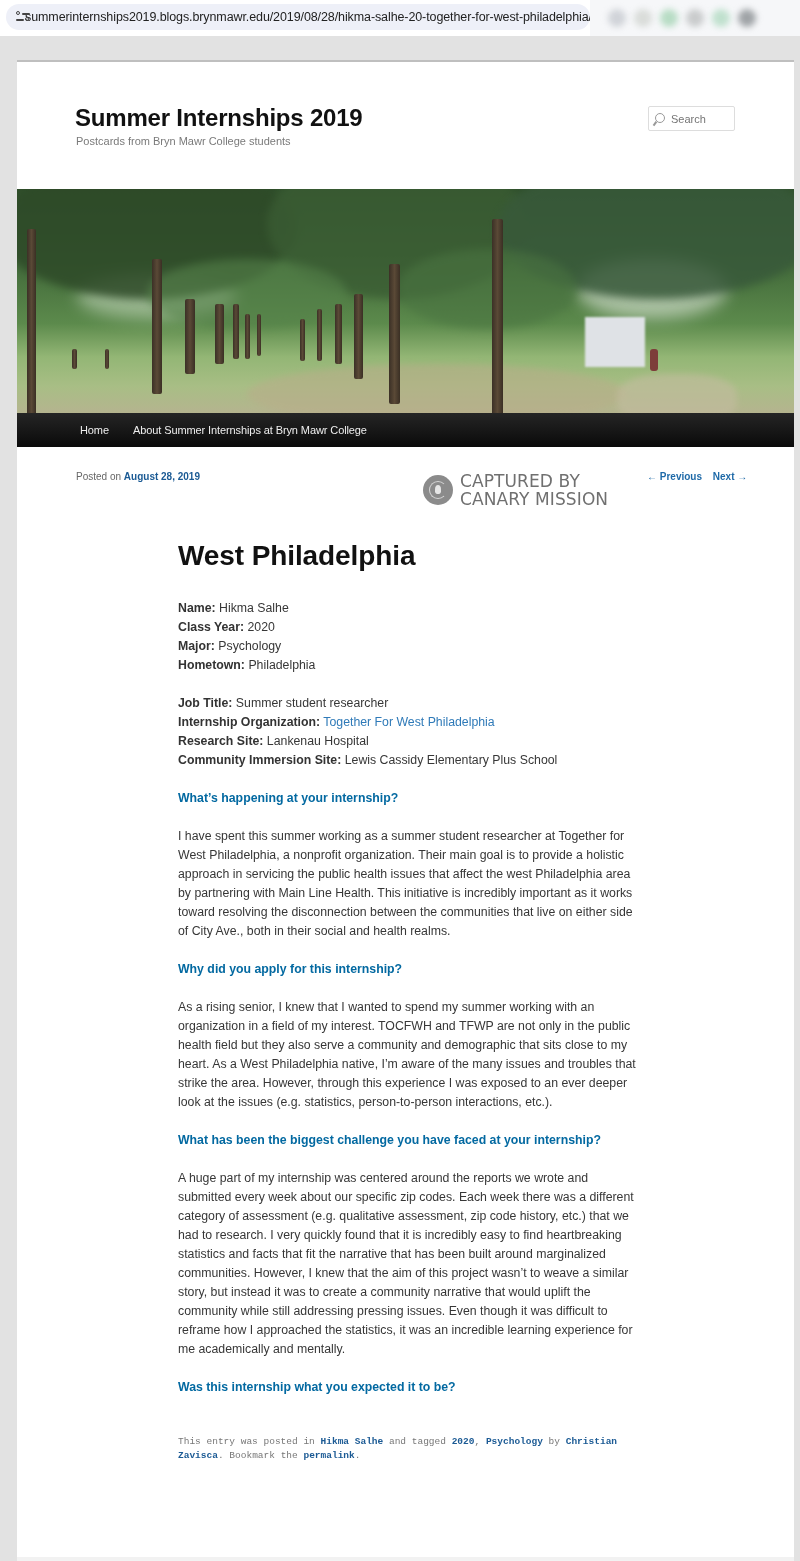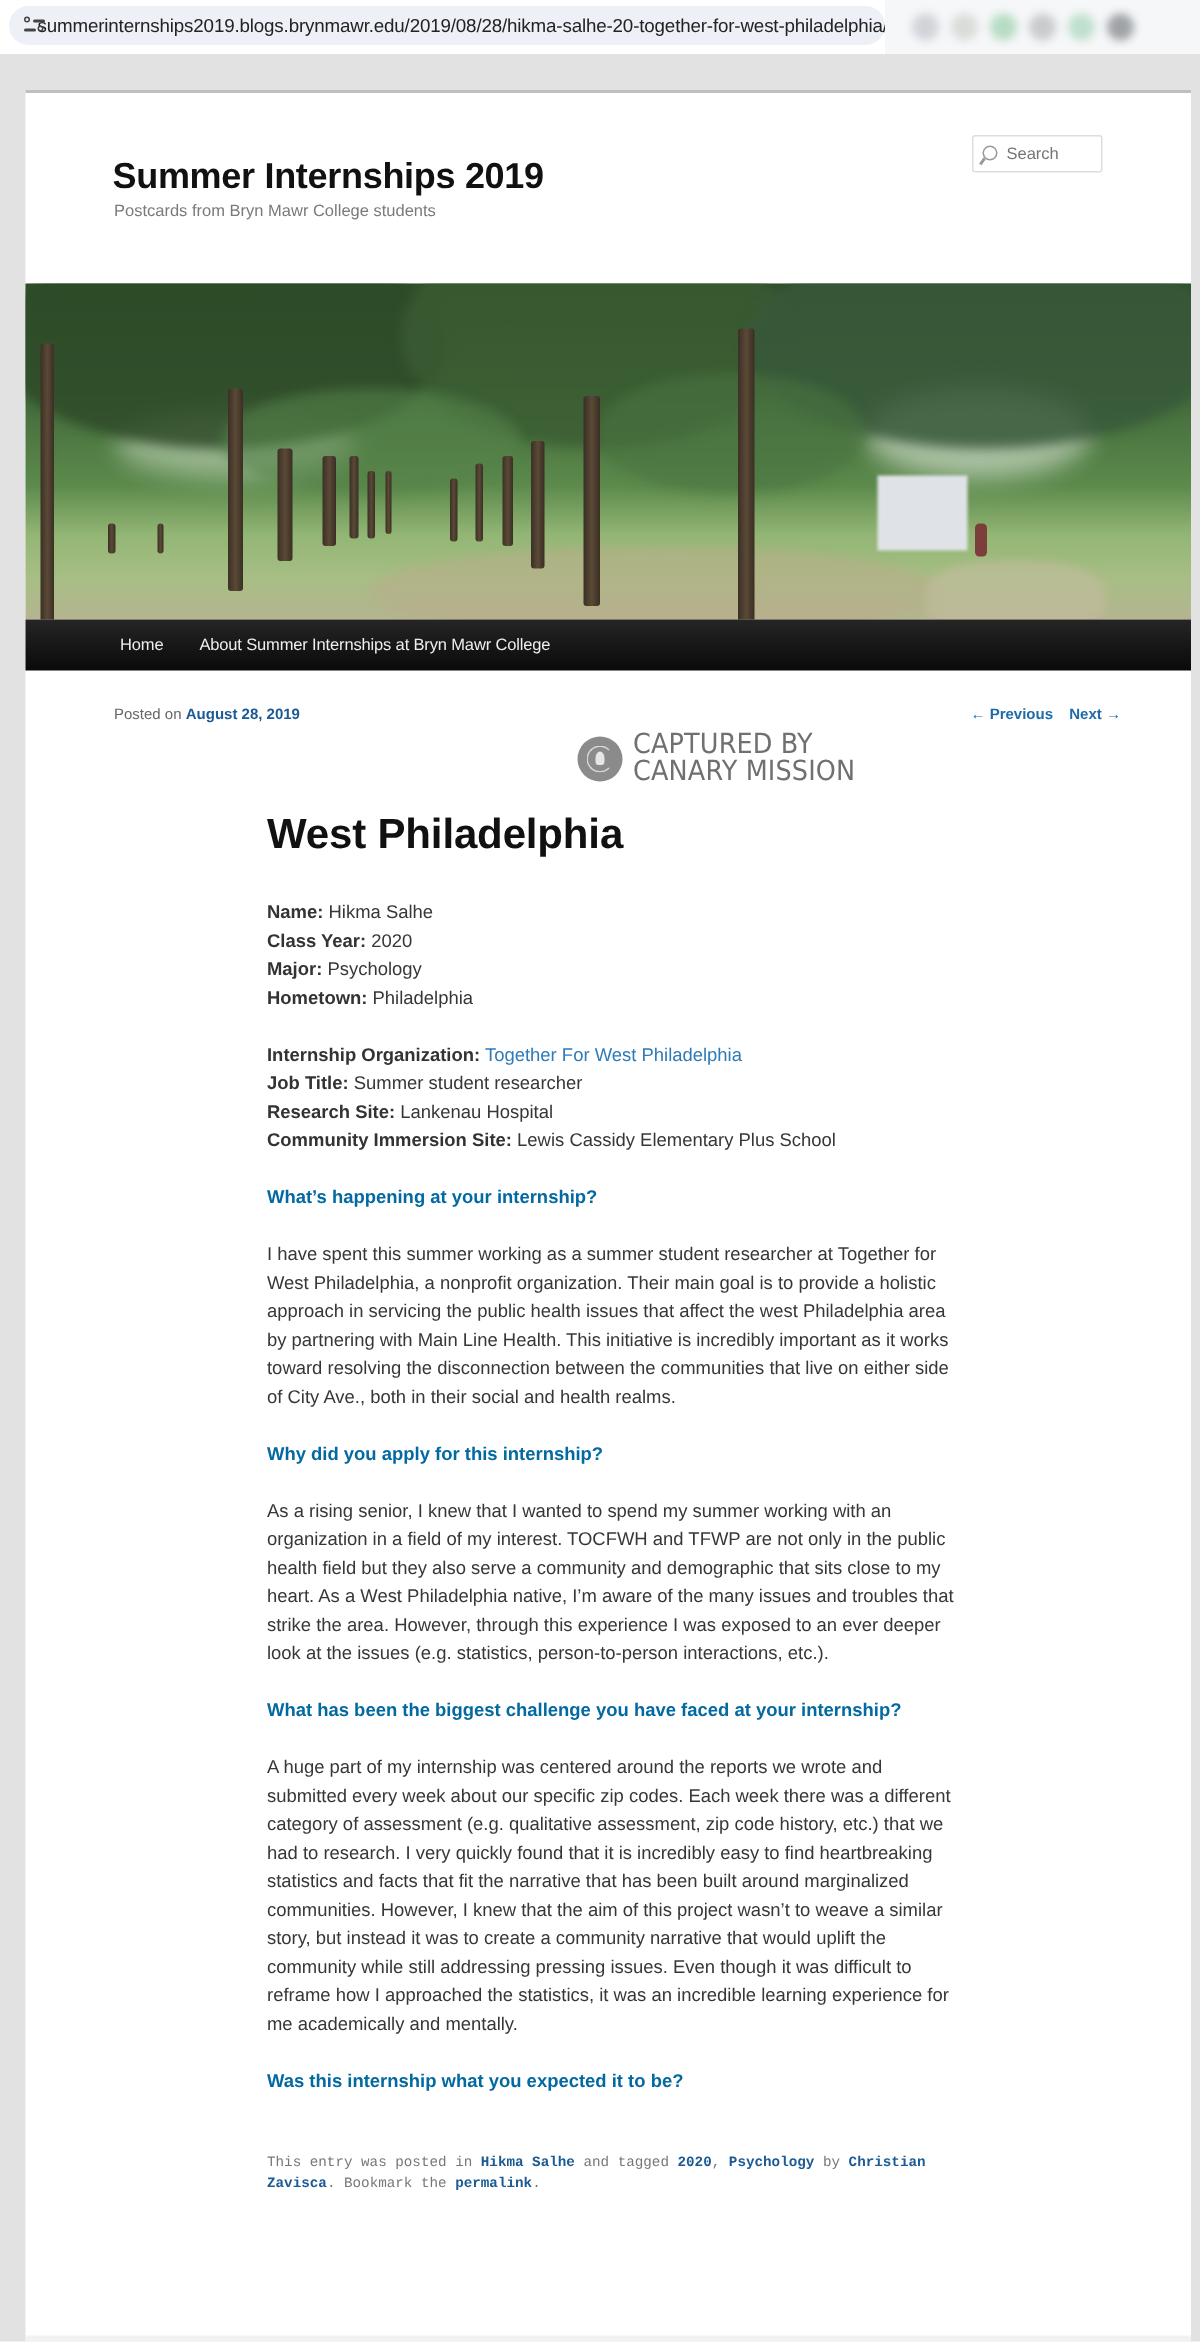--- a/index.html
+++ b/index.html
@@ -15,21 +15,21 @@
     .url-text { font-size: 12.5px; color: #222; letter-spacing: -0.1px; white-space: nowrap; }
     .ext-area { position: absolute; left: 590px; top: 0; width: 210px; height: 36px; background: #f6f7f9; display: flex; align-items: center; gap: 8px; padding-left: 18px; }
     .ext-dot { width: 18px; height: 18px; border-radius: 50%; filter: blur(3px); }
 
     
     .page { position: absolute; left: 17px; top: 60px; width: 777px; height: 1501px; background: #ffffff; border-top: 2px solid #bfbfbf; }
 
     .site-title { position: absolute; left: 58px; top: 42px; font-size: 24px; font-weight: bold; color: #111; letter-spacing: -0.2px; }
     .site-desc { position: absolute; left: 59px; top: 73px; font-size: 11px; color: #7a7a7a; }
 
-    .search-box { position: absolute; left: 631px; top: 28px; width: 87px; height: 25px; border: 1px solid #dddddd; border-radius: 2px; display: flex; align-items: center; padding-left: 6px; }
+    .search-box { position: absolute; left: 631px; top: 44px; width: 87px; height: 25px; border: 1px solid #dddddd; border-radius: 2px; display: flex; align-items: center; padding-left: 6px; }
     .search-icon { width: 10px; height: 10px; border: 1.6px solid #999; border-radius: 50%; position: relative; margin-right: 6px; margin-top: -2px; }
     .search-icon::after { content: ""; position: absolute; width: 1.6px; height: 5px; background: #999; left: -2px; top: 7px; transform: rotate(35deg); }
     .search-input { border: none; outline: none; font-size: 11px; color: #888; width: 60px; background: transparent; font-family: "Liberation Sans", sans-serif; }
 
     
     .header-img { position: absolute; left: 0; top: 127px; width: 777px; height: 224px; overflow: hidden; background: linear-gradient(180deg, #2f4f2b 0%, #3f6638 30%, #5c8a4c 60%, #93b675 75%, #a8be85 88%, #b5b48f 100%); }
     .sky-patch { position: absolute; border-radius: 50%; filter: blur(8px); }
     .canopy { position: absolute; border-radius: 50%; filter: blur(4px); }
     .trunk { position: absolute; background: linear-gradient(90deg, #3b3026, #5a4936 50%, #3a2f24); border-radius: 2px; }
     .path { position: absolute; filter: blur(3px); }
@@ -40,21 +40,21 @@
     .nav { position: absolute; left: 0; top: 351px; width: 777px; height: 34px; background: linear-gradient(#252525, #0a0a0a); display: flex; align-items: center; padding-left: 63px; }
     .nav a { color: #eeeeee; font-size: 11px; text-decoration: none; margin-right: 24px; letter-spacing: -0.1px; }
 
     
     .entry-meta { position: absolute; left: 59px; top: 409px; font-size: 10px; color: #666; }
     .entry-meta a, .nav-links a, .foot a, .field a { color: #1b5a94; text-decoration: none; }
     .entry-meta a, .nav-links a { font-weight: bold; }
     .nav-links { position: absolute; left: 622px; top: 409px; font-size: 10px; }
     .nav-links a { margin-left: 8px; color: #1f6aa8; }
 
-    .canary { position: absolute; left: 368px; top: 410px; display: flex; align-items: center; margin-top: 16px; }
+    .canary { position: absolute; left: 406px; top: 410px; display: flex; align-items: center; }
     .canary-icon { width: 30px; height: 30px; border-radius: 50%; background: #8b8b8b; position: relative; margin-right: 7px; }
     .canary-icon::before { content: ""; position: absolute; left: 6px; top: 6px; width: 16px; height: 16px; border: 1.5px solid #d6d6d6; border-radius: 50%; border-right-color: transparent; }
     .canary-icon::after { content: ""; position: absolute; left: 12px; top: 10px; width: 6px; height: 9px; background: #e6e6e6; border-radius: 50% 50% 30% 30%; }
     .canary-text { font-size: 18.5px; line-height: 18px; color: #707070; letter-spacing: 0.1px; font-family: "DejaVu Sans", sans-serif; transform: scaleX(0.92); transform-origin: left; }
 
     
     .article { position: absolute; left: 161px; top: 475px; width: 460px; }
     .entry-title { font-size: 28px; font-weight: bold; color: #111; line-height: 38px; letter-spacing: -0.1px; }
     .content { margin-top: 24px; font-size: 12.3px; line-height: 19px; color: #373737; }
     .field b { color: #333; }
@@ -155,22 +155,22 @@
     <h1 class="entry-title">
       <div>West Philadelphia</div>
     </h1>
 
     <div class="content">
       <div class="field"><b>Name:</b> <span>Hikma Salhe</span></div>
       <div class="field"><b>Class Year:</b> <span>2020</span></div>
       <div class="field"><b>Major:</b> <span>Psychology</span></div>
       <div class="field"><b>Hometown:</b> <span>Philadelphia</span></div>
       <div class="gap"></div>
+      <div class="field"><b>Job Title:</b> <span>Summer student researcher</span></div>
       <div class="field"><b>Internship Organization:</b> <a style="color:#2f7ab8;font-weight:normal;">Together For West Philadelphia</a></div>
-      <div class="field"><b>Job Title:</b> <span>Summer student researcher</span></div>
       <div class="field"><b>Research Site:</b> <span>Lankenau Hospital</span></div>
       <div class="field"><b>Community Immersion Site:</b> <span>Lewis Cassidy Elementary Plus School</span></div>
       <div class="gap"></div>
 
       <div class="q">What’s happening at your internship?</div>
       <div class="gap"></div>
       <div class="para">I have spent this summer working as a summer student researcher at Together for West Philadelphia, a nonprofit organization. Their main goal is to provide a holistic approach in servicing the public health issues that affect the west Philadelphia area by partnering with Main Line Health. This initiative is incredibly important as it works toward resolving the disconnection between the communities that live on either side of City Ave., both in their social and health realms.</div>
       <div class="gap"></div>
 
       <div class="q">Why did you apply for this internship?</div>

